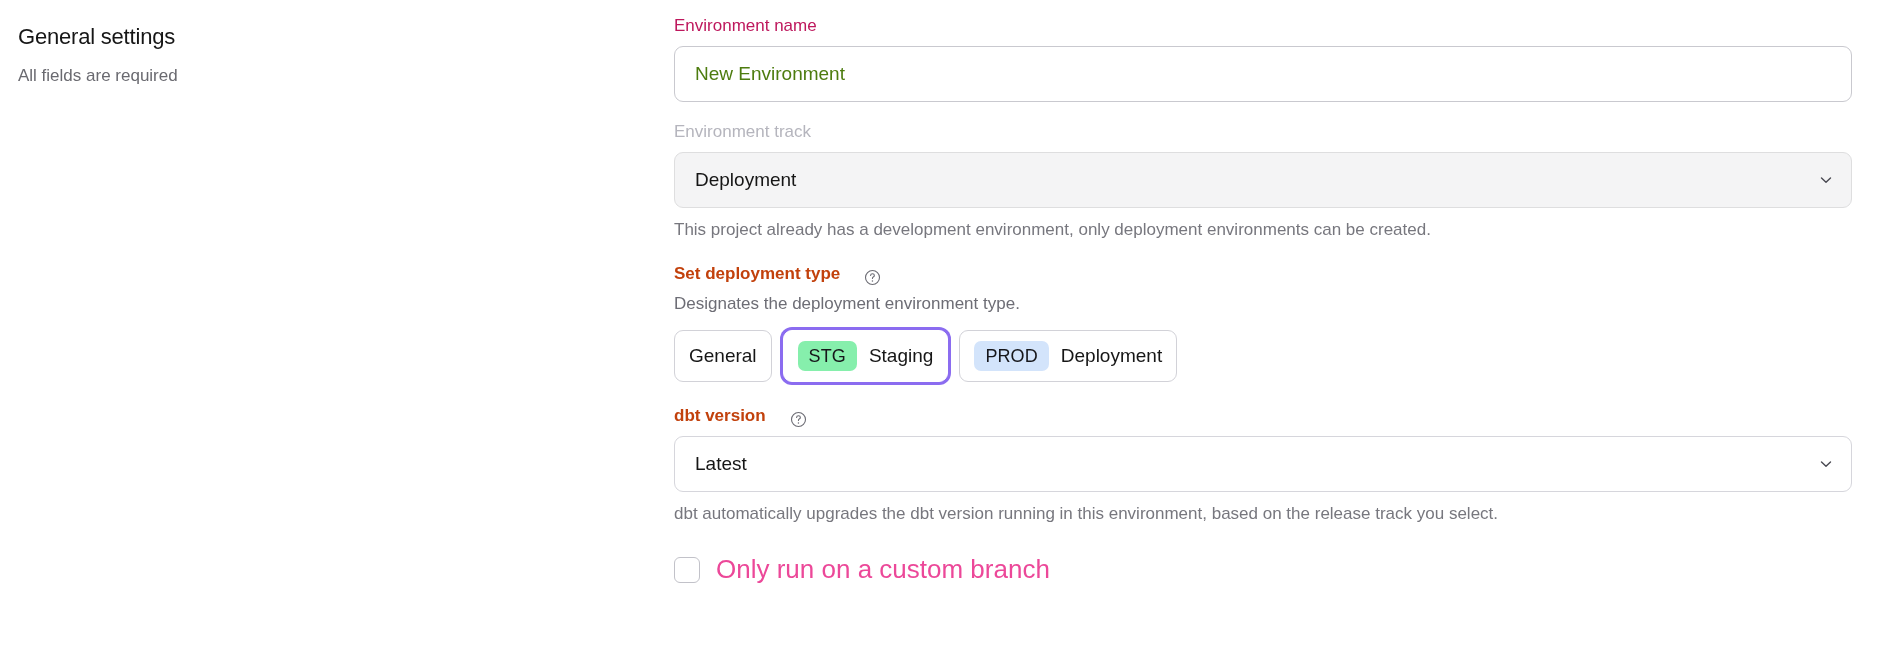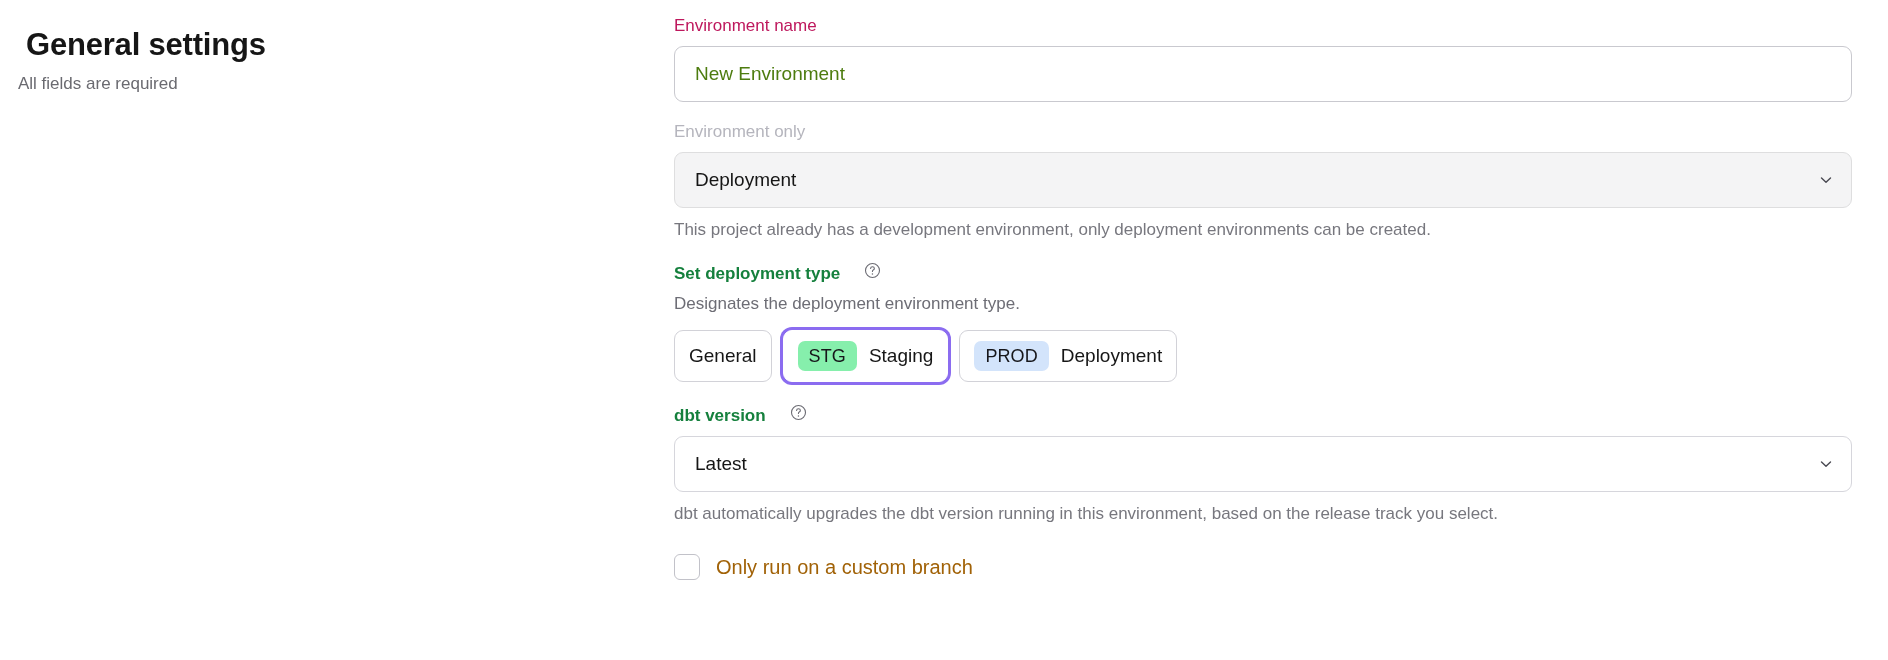--- a/index.html
+++ b/index.html
@@ -19,26 +19,26 @@
   }
 
   
   .left-col {
     position: absolute;
     left: 18px;
     top: 18px;
     width: 500px;
   }
   .page-title {
-    font-size: 31px;
+    font-size: 22px;
     line-height: 38px;
-    font-weight: 700;
+    font-weight: 400;
     color: #161616;
     letter-spacing: -0.2px;
-    margin: 8px;
+    margin: 0;
   }
   .page-subtitle {
     font-size: 17px;
     line-height: 24px;
     color: #6a6a70;
     margin-top: 8px;
   }
 
   
   .form-col {
@@ -53,23 +53,23 @@
   .field-label {
     font-size: 17px;
     line-height: 24px;
     font-weight: 400;
     color: #be185d;
     display: block;
   }
   .field-label.muted { color: #b5b5bd; }
   .field-label.strong {
     font-weight: 700;
-    color: #15803d;
+    color: #c2410c;
     display: inline-flex;
-    align-items: flex-start;
+    align-items: flex-end;
     gap: 24px;
   }
 
   .text-input {
     display: block;
     width: 100%;
     height: 56px;
     margin-top: 8px;
     padding: 0 20px;
     font-size: 19px;
@@ -188,43 +188,43 @@
   .checkbox {
     width: 26px;
     height: 26px;
     border: 1px solid #c2c2c9;
     border-radius: 6px;
     background: #ffffff;
     flex: none;
     cursor: pointer;
   }
   .check-label {
-    font-size: 20px;
-    color: #a16207;
+    font-size: 26px;
+    color: #ec4899;
   }
 </style>
 </head>
 <body>
 
 <div class="page">
 
   <div class="left-col">
     <h1 class="page-title">General settings</h1>
     <div class="page-subtitle">All fields are required</div>
   </div>
 
   <div class="form-col">
 
     <div class="field-block">
       <label class="field-label">Environment name</label>
       <input class="text-input" type="text" value="New Environment" style="">
     </div>
 
     <div class="field-block" style="margin-top:18px;">
-      <label class="field-label muted">Environment only</label>
+      <label class="field-label muted">Environment track</label>
       <div class="select-wrap">
         <div class="select-box disabled">
           <span>Deployment</span>
         </div>
         <span class="chevron">
           <svg width="16" height="16" viewBox="0 0 16 16" fill="none">
             <path d="M3.5 6L8 10.3L12.5 6" stroke="#4a4a52" stroke-width="1.4" stroke-linecap="round" stroke-linejoin="round"></path>
           </svg>
         </span>
       </div>

